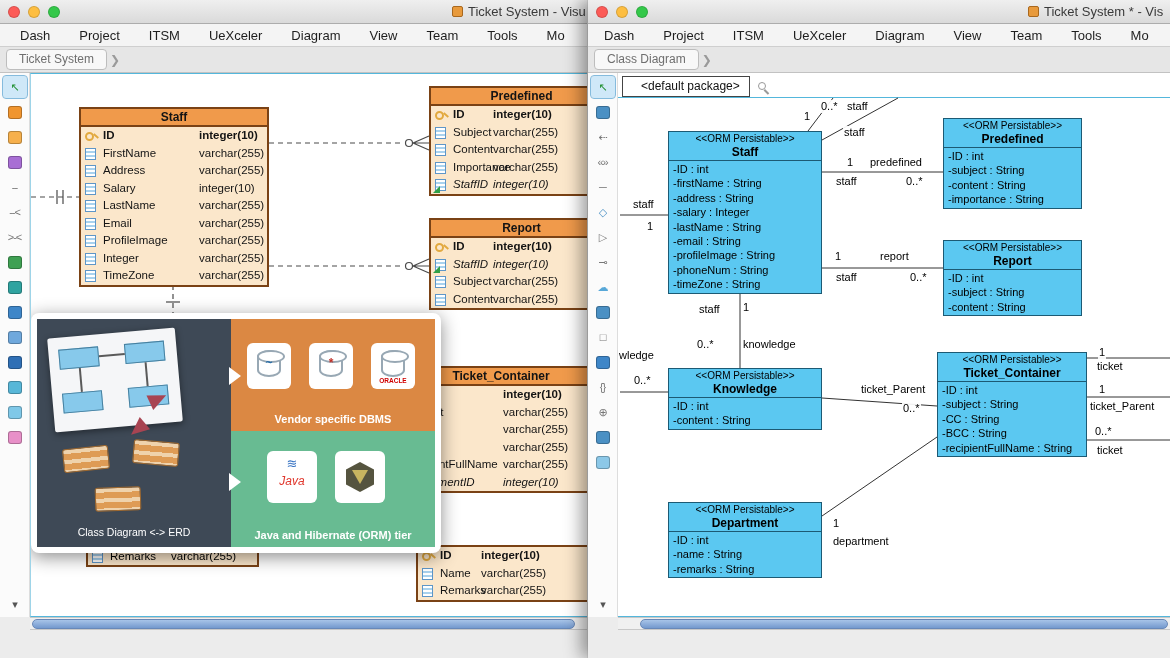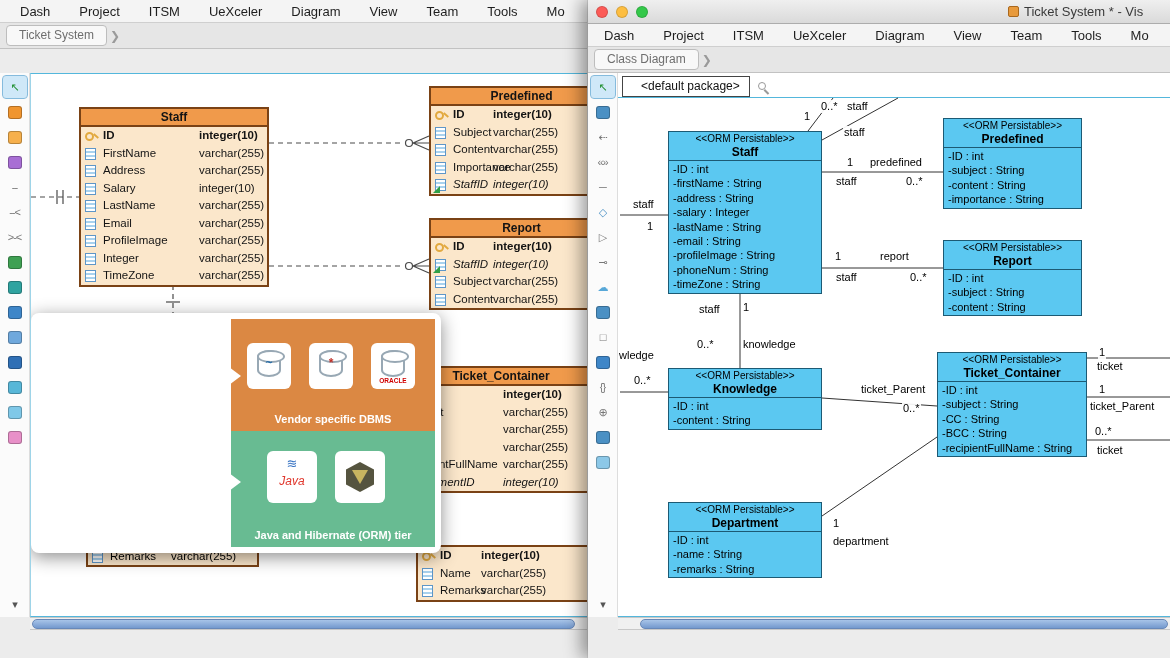--- a/index.html
+++ b/index.html
@@ -9,21 +9,21 @@
   .window { position:absolute; top:0; height:658px; background:#ECECEC; overflow:hidden; }
   #left-window  { left:0; width:587px; }
   #right-window { left:588px; width:582px; box-shadow:-7px 0 16px rgba(0,0,0,.38); }
 
   .titlebar { position:relative; height:24px; background:linear-gradient(#EFEFEF,#DADADA); border-bottom:1px solid #ACACAC; }
   .lights { position:absolute; left:8px; top:6px; display:flex; gap:8px; }
   .light { width:12px; height:12px; border-radius:50%; border:1px solid rgba(0,0,0,.15); }
   .light.red { background:#FC5B57; } .light.yellow { background:#FDBE41; } .light.green { background:#34C84A; }
   .titlebar-title { position:absolute; top:4px; font-size:13px; color:#3A3A3A; white-space:nowrap; display:flex; align-items:center; gap:5px; }
   #left-window  .titlebar-title { left:452px; }
-  #right-window .titlebar-title { left:420px; }
+  #right-window .titlebar-title { left:440px; }
   .app-icon { width:11px; height:11px; background:#E89A3C; border:1px solid #A9681E; border-radius:2px; flex:0 0 auto; }
 
   .menubar { height:23px; background:#F4F4F4; border-bottom:1px solid #CFCFCF; display:flex; gap:29px; padding-left:20px; align-items:center; font-size:13px; color:#1E1E1E; white-space:nowrap; overflow:hidden; }
   #right-window .menubar { padding-left:16px; }
 
   .tabbar { height:26px; background:#E6E6E6; border-bottom:1px solid #C2C2C2; display:flex; align-items:center; padding-left:6px; }
   .tab { background:#F8F8F8; border:1px solid #BDBDBD; color:#6E6E6E; font-size:12px; padding:2px 12px 3px; border-radius:4px; }
   .tab-chevron { color:#9A9A9A; margin-left:3px; font-size:12px; }
 
   .toolbar { position:absolute; left:0; top:73px; bottom:41px; width:30px; background:#FBFBFB; border-right:1px solid #DDD; overflow:hidden; }
@@ -106,20 +106,31 @@
   #left-window  .scroll-thumb { left:2px; width:543px; }
   #right-window .scroll-thumb { left:22px; right:2px; }
   .statusbar { position:absolute; left:0; right:0; top:630px; height:28px; background:#ECECEC; }
 </style>
 </head>
 <body>
 
 <div id="screen">
 
   <div class="window" id="left-window">
+    <div class="titlebar">
+      <div class="lights">
+        <span class="light red"></span>
+        <span class="light yellow"></span>
+        <span class="light green"></span>
+      </div>
+      <div class="titlebar-title">
+        <span class="app-icon"></span>
+        <span>Ticket System - Visu</span>
+      </div>
+    </div>
 
     <div class="menubar assoc-labels">
 
     <span class="menu-item">Dash</span>
         <span class="menu-item">Project</span>
         <span class="menu-item">ITSM</span>
         <span class="menu-item">UeXceler</span>
         <span class="menu-item">Diagram</span>
         <span class="menu-item">View</span>
         <span class="menu-item">Team</span>
@@ -376,20 +387,37 @@
 
         <div class="erd-row">
               <span class="row-icon icon-column"></span>
               <span class="col-name">Remarks</span>
               <span class="col-type">varchar(255)</span>
             </div>
           </div>
       </div>
 
       <div class="promo-card">
+        <div class="promo-dark">
+          <div class="mini-sheet">
+            <div class="mini-class" style="left:10px; top:12px;"></div>
+            <div class="mini-class" style="left:76px; top:12px;"></div>
+            <div class="mini-class" style="left:10px; top:56px;"></div>
+            <div class="mini-class" style="left:76px; top:56px;"></div>
+            <div class="mini-link" style="left:50px; top:21px; width:26px; height:2px;"></div>
+            <div class="mini-link" style="left:29px; top:32px; width:2px; height:24px;"></div>
+            <div class="mini-link" style="left:95px; top:32px; width:2px; height:24px;"></div>
+          </div>
+          <div class="red-arrow" style="left:112px; top:72px; transform:rotate(-25deg);"></div>
+          <div class="red-arrow" style="left:92px; top:102px; transform:rotate(140deg);"></div>
+          <div class="mini-table" style="left:26px; top:128px; transform:rotate(-6deg);"></div>
+          <div class="mini-table" style="left:96px; top:122px; transform:rotate(5deg);"></div>
+          <div class="mini-table" style="left:58px; top:168px; transform:rotate(-2deg);"></div>
+          <div class="promo-caption">Class Diagram &lt;-&gt; ERD</div>
+        </div>
 
         <div class="promo-orange">
           <div class="white-arrow" style="top:48px;"></div>
           <div class="db-tile" style="left:16px;">
             <div class="db-cyl"></div>
             <div class="db-mark" style="color:#2A6FA8;">~</div>
           </div>
           <div class="db-tile" style="left:78px;">
             <div class="db-cyl"></div>
             <div class="db-mark" style="color:#C03028;">*</div>

